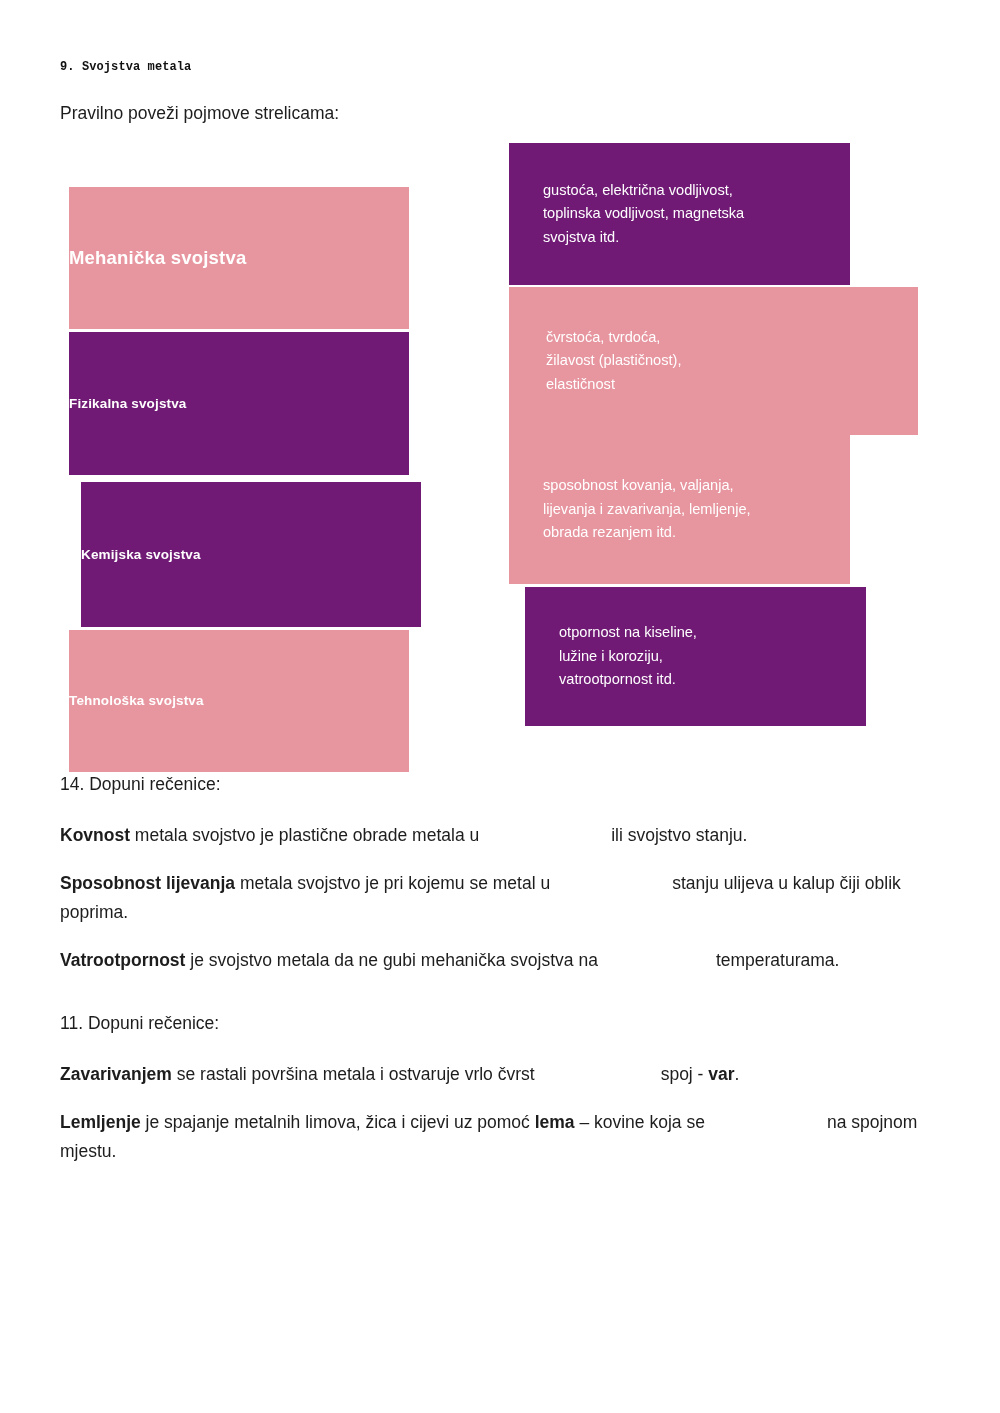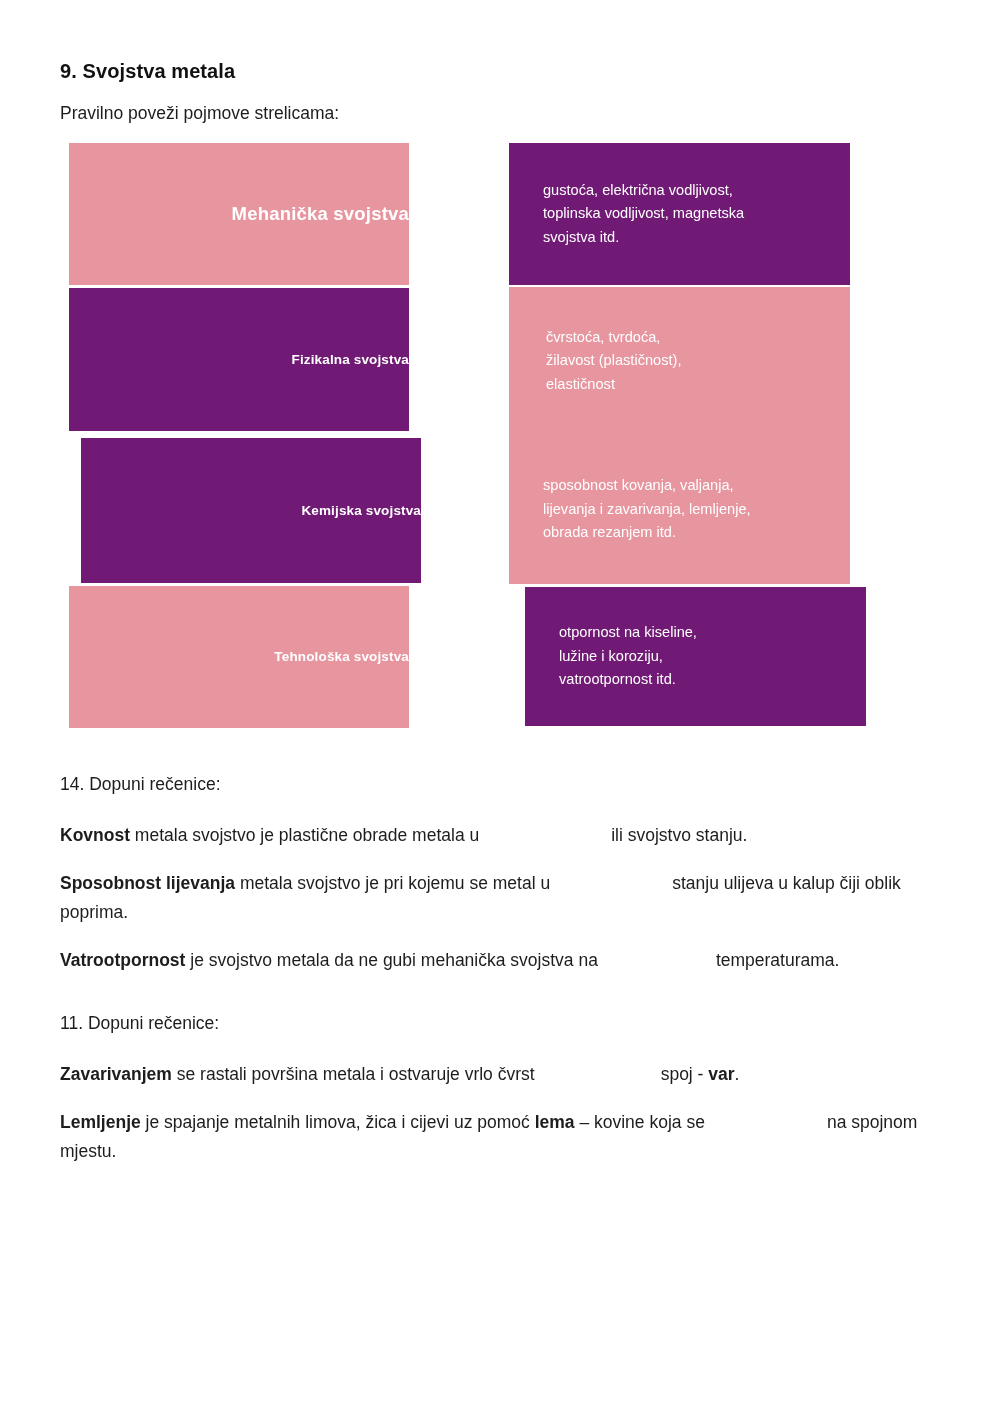--- a/index.html
+++ b/index.html
@@ -21,24 +21,25 @@
     width: 1000px;
     height: 1413px;
     background: #fff;
   }
 
   
   .heading {
     position: absolute;
     left: 60px;
     top: 60px;
-    font-size: 20px;
+    font-size: 12px;
     font-weight: bold;
     letter-spacing: 0.1px;
     color: #111;
+    font-family: Liberation Mono, monospace;
   }
   .subheading {
     position: absolute;
     left: 60px;
     top: 103px;
     font-size: 17.5px;
     font-weight: normal;
     color: #1d1d1d;
   }
 
@@ -62,22 +63,23 @@
     box-sizing: border-box;
     display: flex;
     overflow: hidden;
   }
   .box.pink  { background: #e7959f; }
   .box.slate { background: #701a75; }
 
   
   .box.label-box {
     align-items: center;
-    justify-content: flex-end;
+    justify-content: flex-start;
     text-align: center;
+    margin-top: 44px;
   }
   .box.label-box .lbl {
     color: #ffffff;
     font-weight: bold;
     font-size: 13.5px;
     letter-spacing: 0.15px;
     line-height: 1.3;
   }
   .box.label-box .lbl.big {
     font-size: 18.5px;
@@ -135,32 +137,32 @@
     <div class="col-left">
       <div class="box pink label-box" style="left:0; top:0; width:340px; height:142px;">
         <span class="lbl big">Mehanička svojstva</span>
       </div>
       <div class="box slate label-box" style="left:0; top:145px; width:340px; height:143px;">
         <span class="lbl">Fizikalna svojstva</span>
       </div>
       <div class="box slate label-box" style="left:12px; top:295px; width:340px; height:145px;">
         <span class="lbl">Kemijska svojstva</span>
       </div>
-      <div class="box pink label-box" style="left:0; top:443px; width:340px; height:142px;padding-left:26px;">
+      <div class="box pink label-box" style="left:0; top:443px; width:340px; height:142px;">
         <span class="lbl">Tehnološka svojstva</span>
       </div>
     </div>
 
     <div class="col-right">
       <div class="box slate text-box" style="left:0; top:0; width:341px; height:142px;">
         <span class="txt">gustoća, električna vodljivost,
 toplinska vodljivost, magnetska
 svojstva itd.</span>
       </div>
-      <div class="box pink text-box indent" style="left:0; top:144px; width:341px; height:148px;">
+      <div class="box pink text-box indent" style="left:0; top:144px; width:409px; height:148px;">
         <span class="txt">čvrstoća, tvrdoća,
 žilavost (plastičnost),
 elastičnost</span>
       </div>
       <div class="box pink text-box" style="left:0; top:292px; width:341px; height:149px;">
         <span class="txt">sposobnost kovanja, valjanja,
 lijevanja i zavarivanja, lemljenje,
 obrada rezanjem itd.</span>
       </div>
       <div class="box slate text-box" style="left:16px; top:444px; width:341px; height:139px;">

